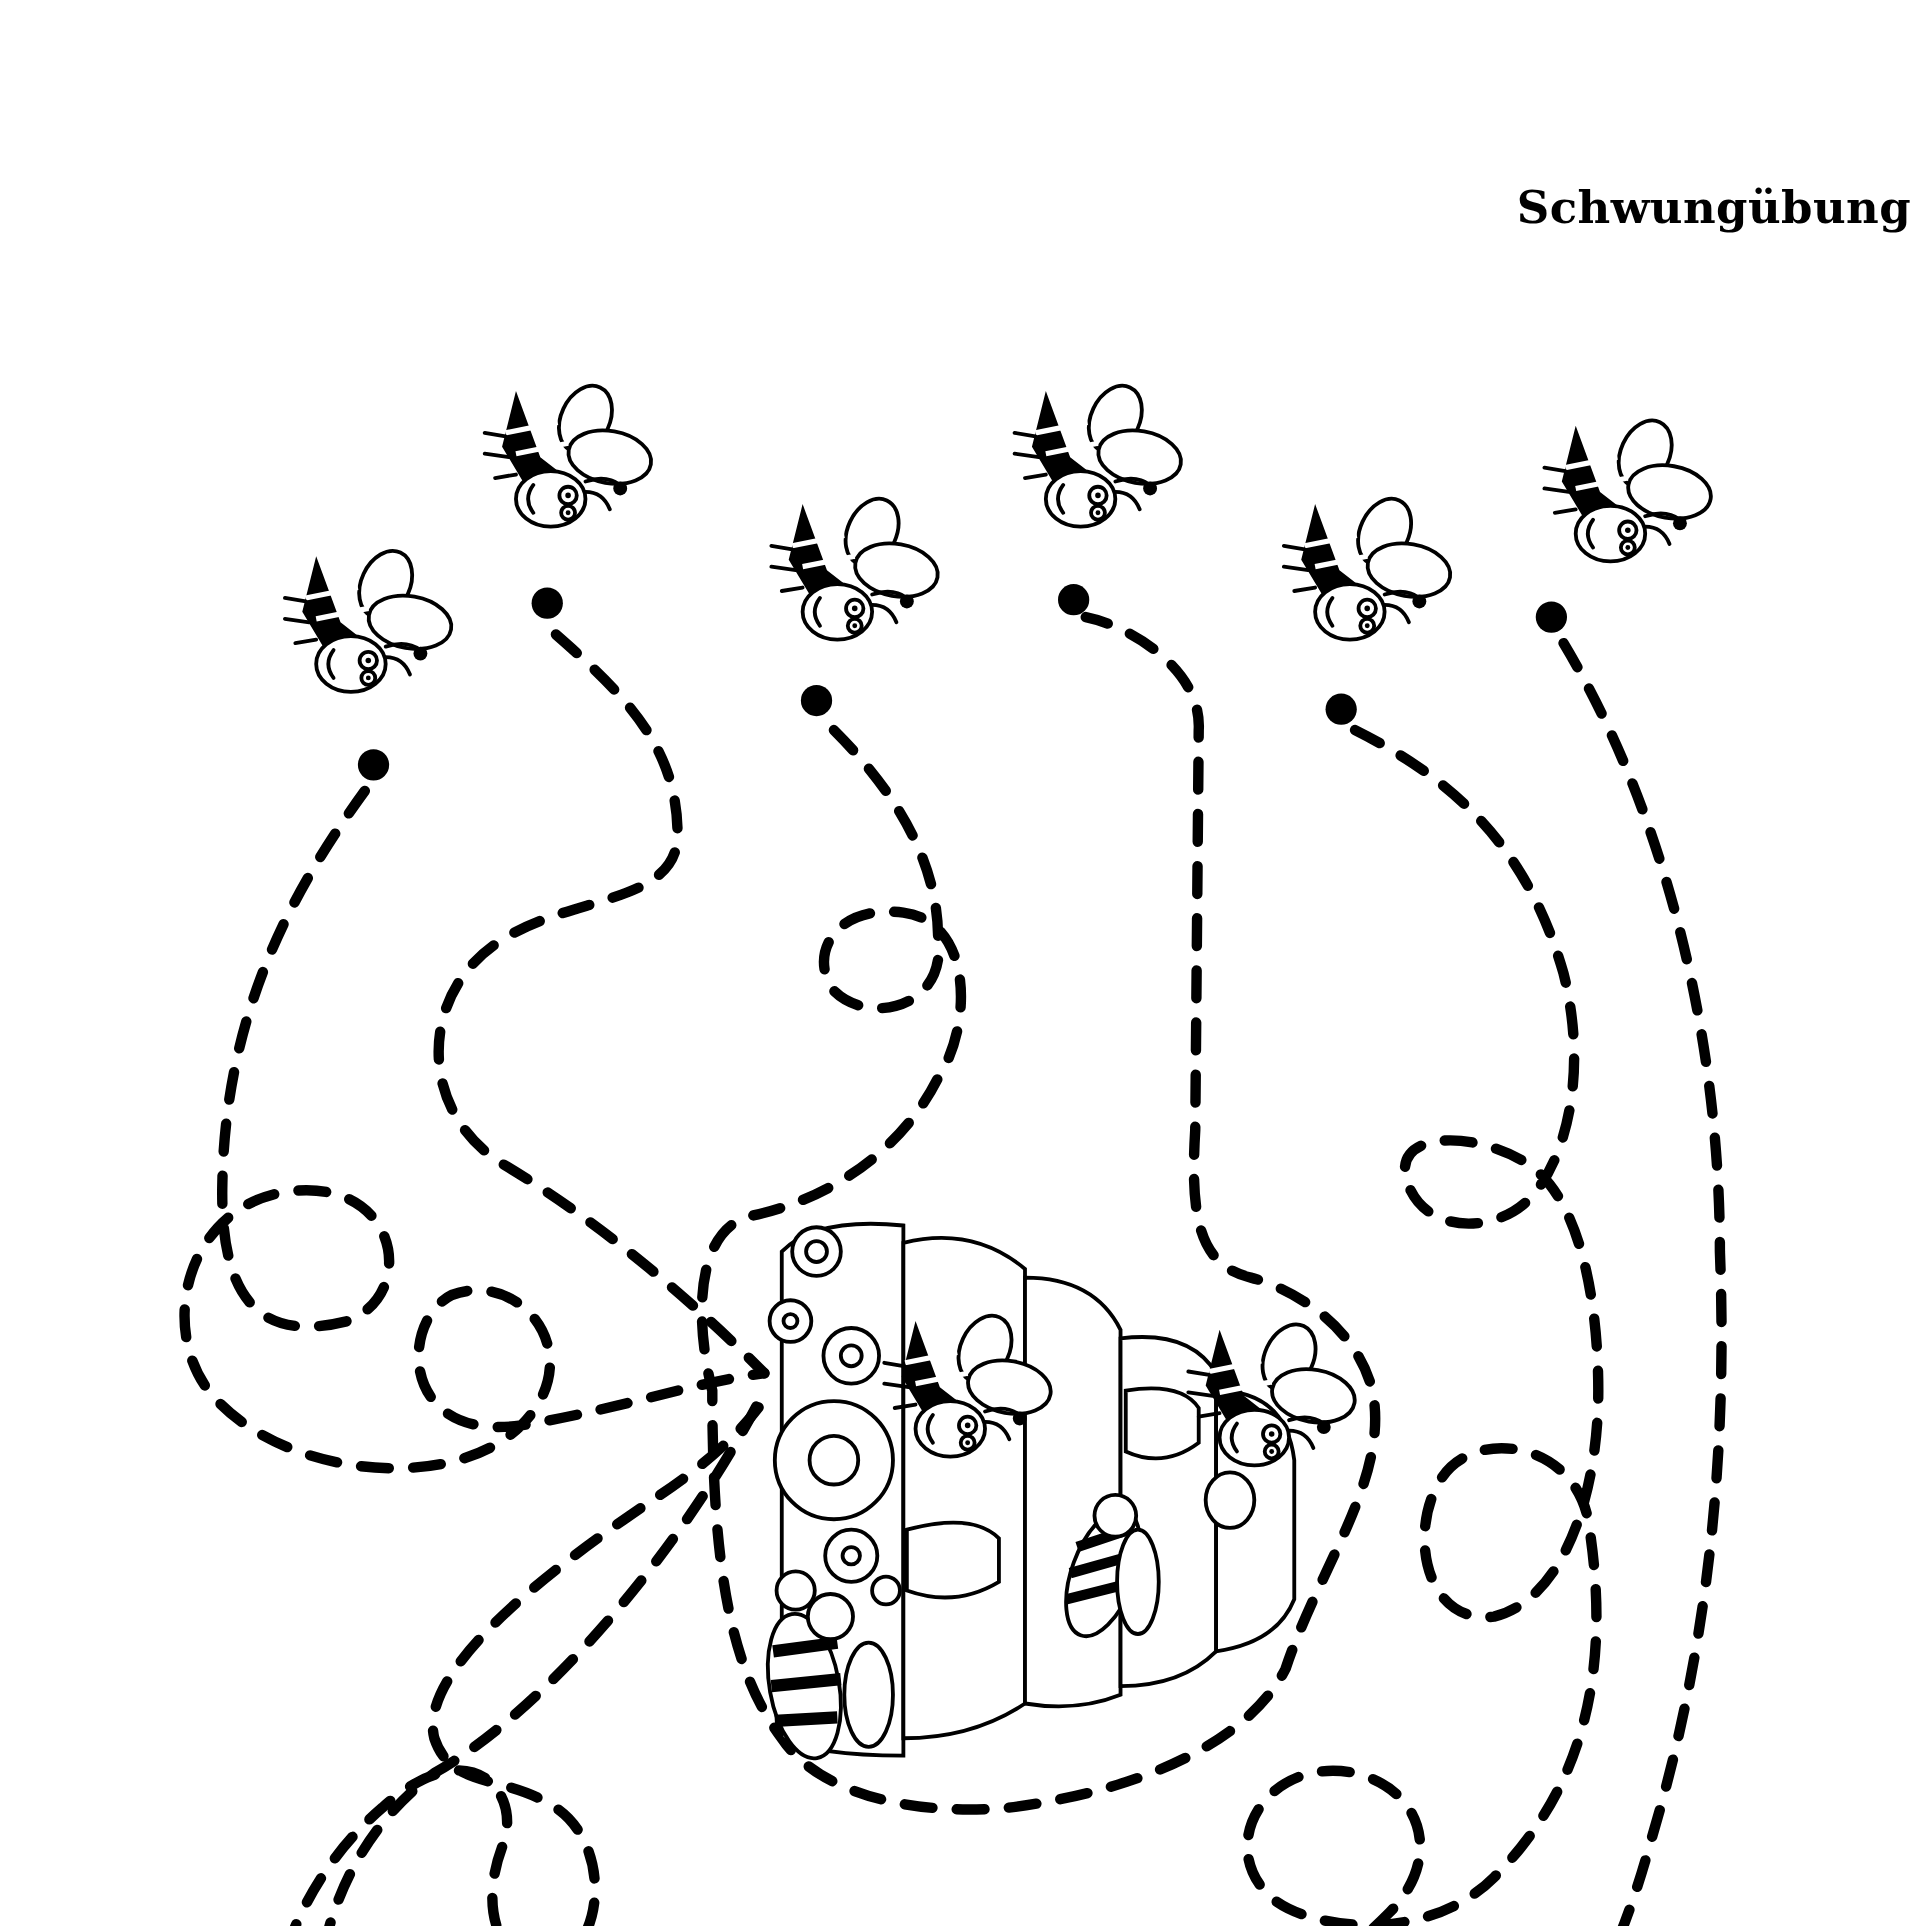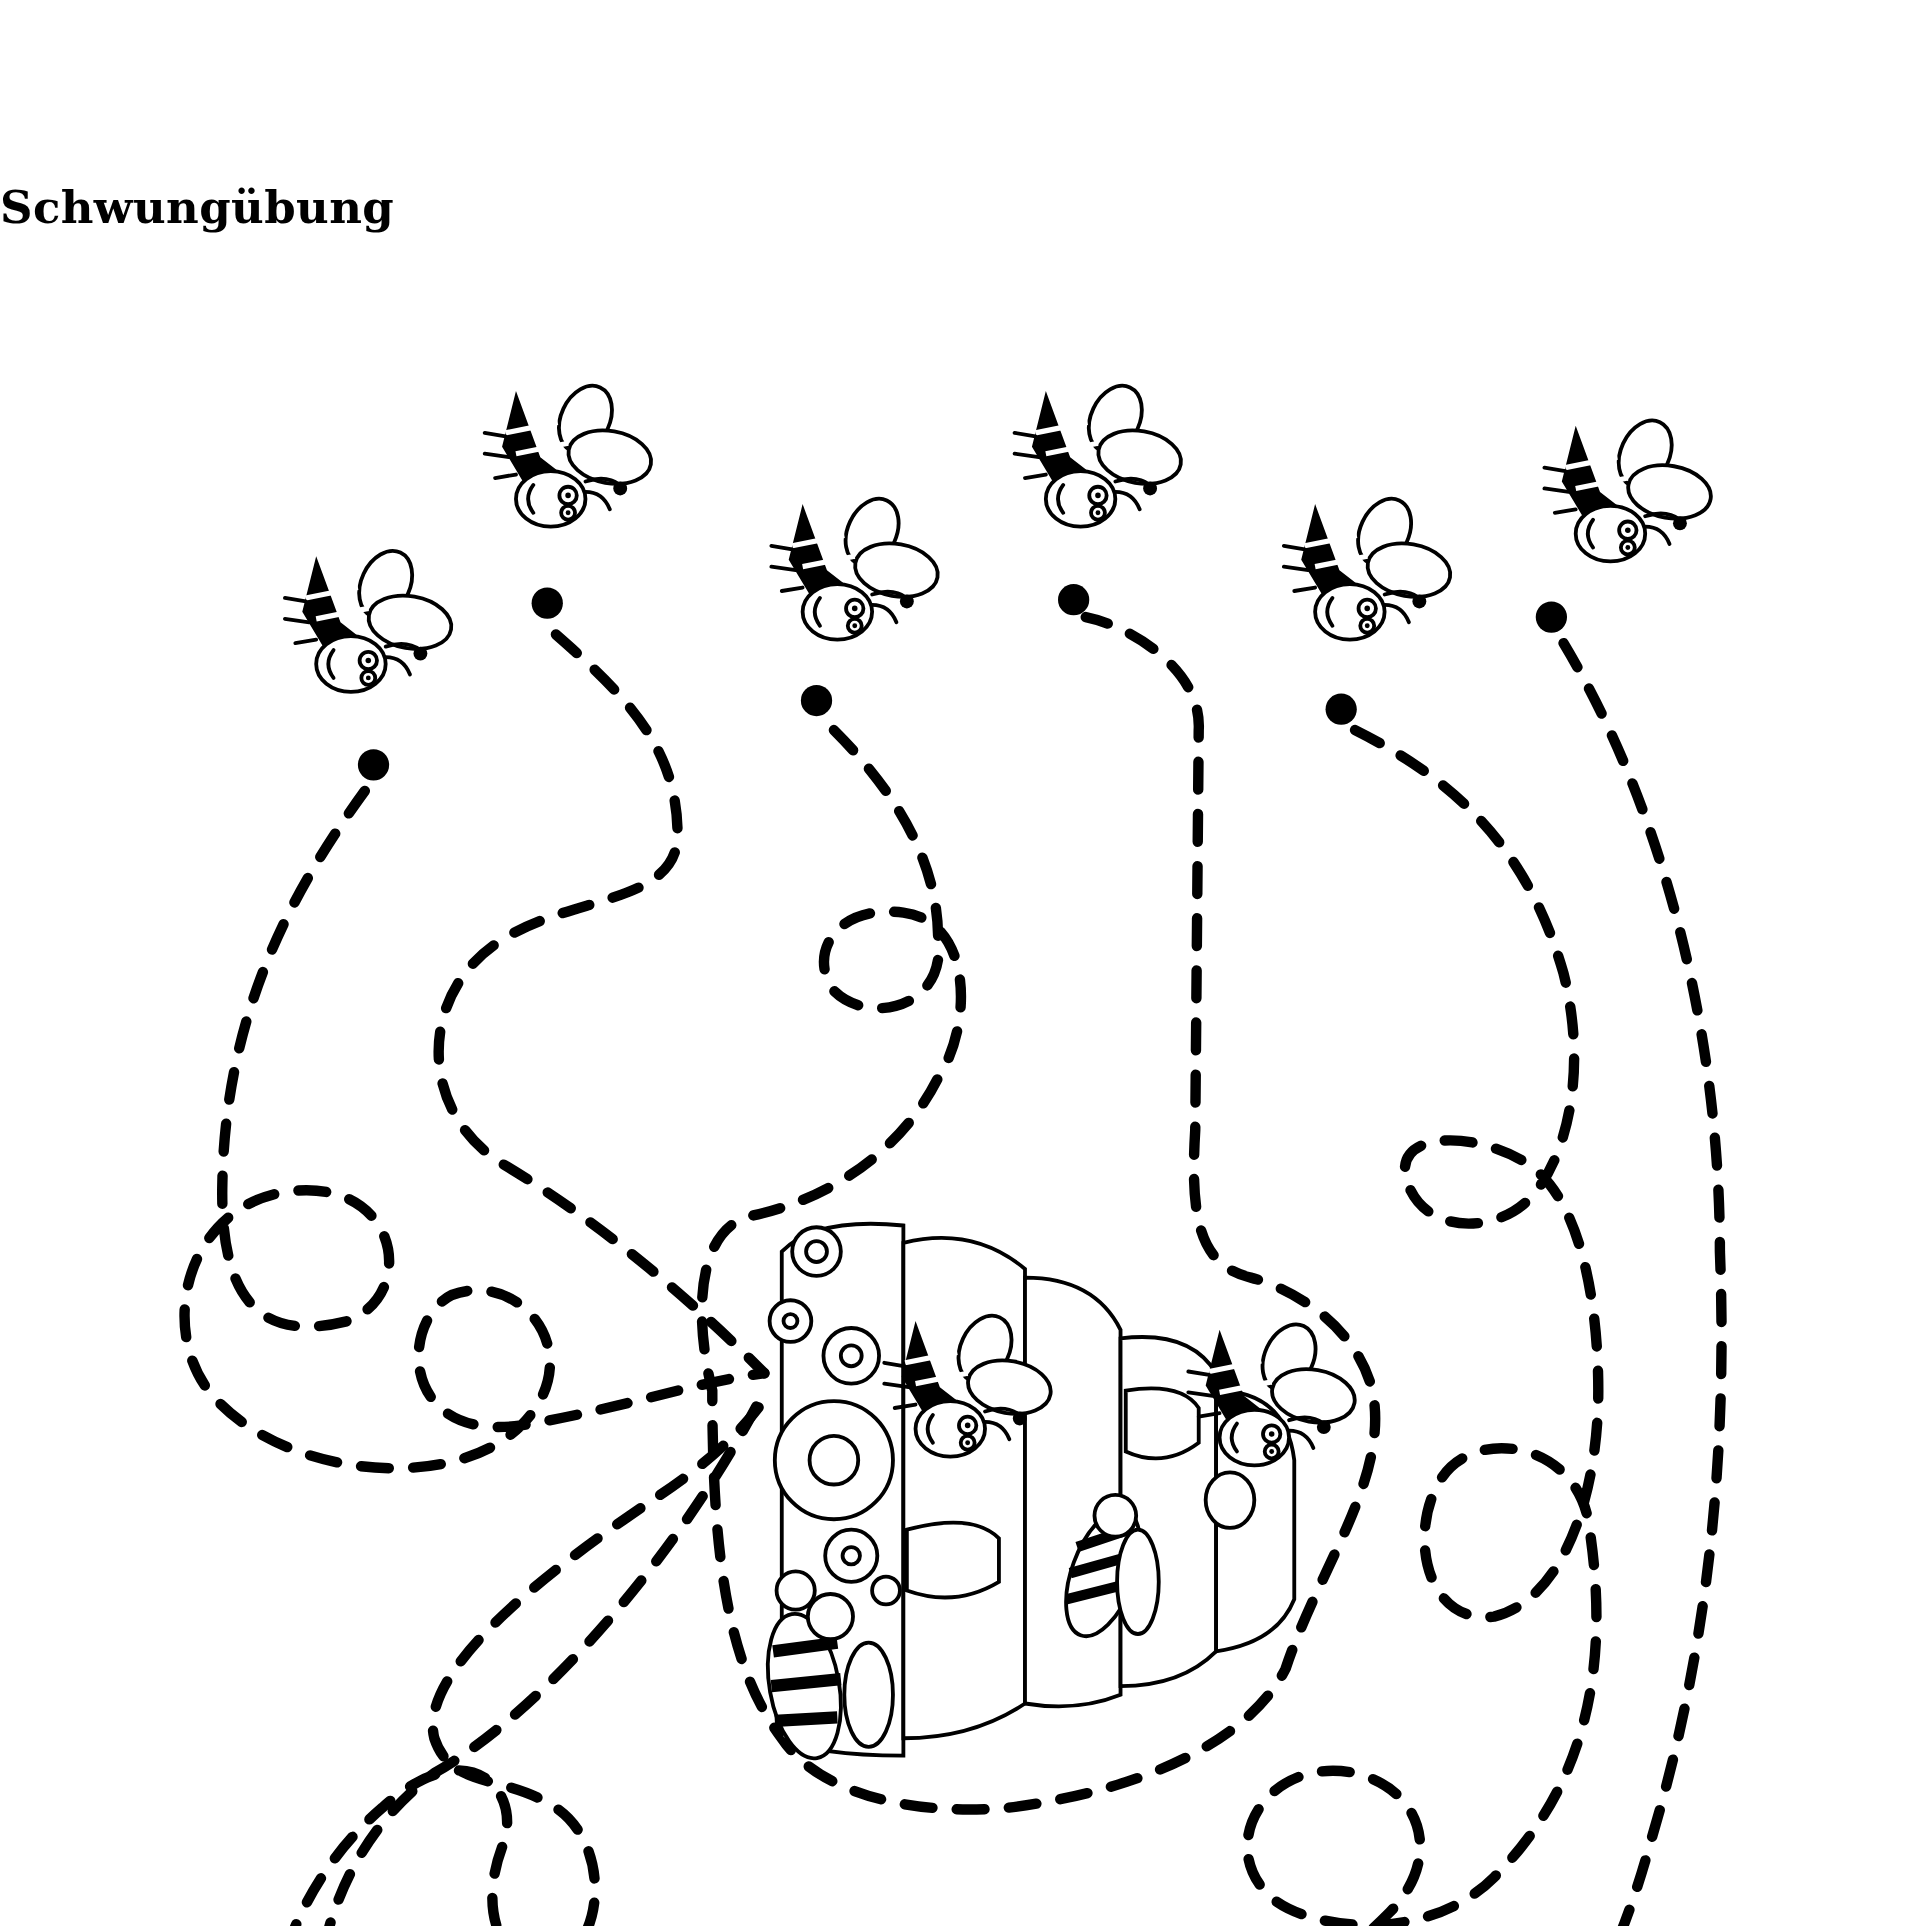--- a/index.html
+++ b/index.html
@@ -1,19 +1,19 @@
 <!DOCTYPE html>
 <html style="font-size:6.2px"><head>
 <meta charset="utf-8">
 <style>
   html, body { margin: 0; padding: 0; background: #ffffff; }
   body { width: 1911px; height: 2703px; position: relative; overflow: hidden; }
   .page { position: absolute; left: 0; top: 0; width: 1911px; height: 2703px; background: #fff; }
   .title {
-    position: absolute; left: 0; width: 1911px; top: 181px; text-align: left;
+    position: absolute; left: 0; width: 1911px; top: 181px; text-align: right;
     font-family: "DejaVu Serif", "Liberation Serif", serif; font-weight: bold;
     font-size: 45px; color: #000; letter-spacing: 0.4px;
   }
   svg.art { position: absolute; left: 0; top: 0; width: 1911px; height: 2703px; }
   .trace { fill: none; stroke: #000; stroke-width: 6; stroke-linecap: round; stroke-dasharray: 16 14; }
   .ink { fill: none; stroke: #000; stroke-width: 2.2; stroke-linejoin: round; stroke-linecap: round; }
   .inkf { fill: #fff; stroke: #000; stroke-width: 2.2; }
   .solid { fill: #000; }
 </style>
 </head>

